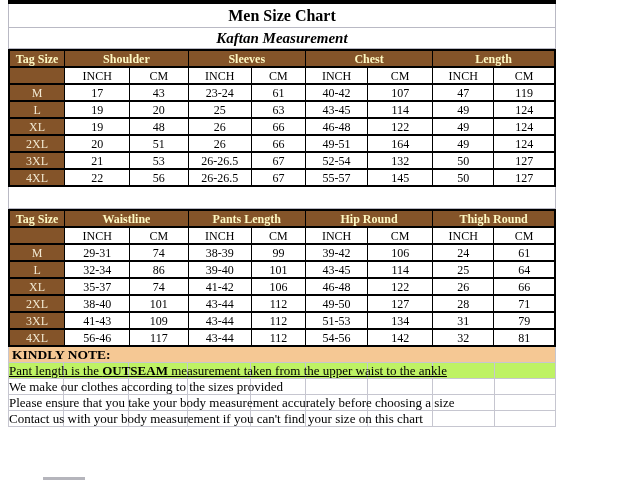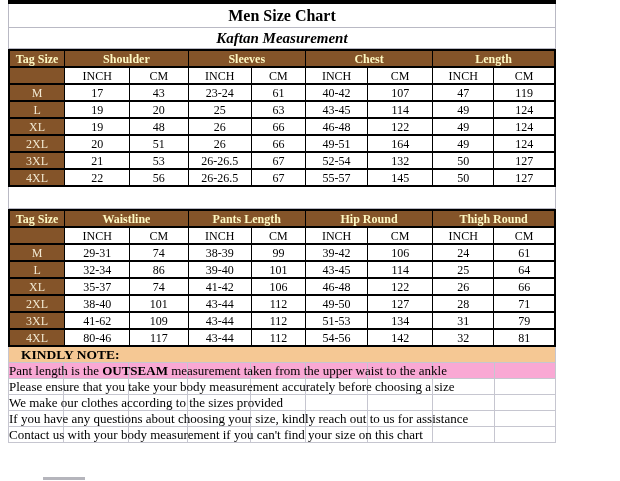--- a/index.html
+++ b/index.html
@@ -30,22 +30,22 @@
   .ghdr { background:#845429; color:#fef9c3; font-weight:bold; font-size:12.5px; }
   .tag  { background:#845429; color:#F2E9D2; font-weight:normal; font-size:12px; }
   table.size td { font-weight:normal; color:#000; background:#fff; }
 
   table.notes { width:100%; border-collapse:separate; border-spacing:0; table-layout:fixed; }
   table.notes td {
     box-sizing:content-box; height:15px; padding:0; font-size:13px; line-height:15px;
     border-right:1px solid #c6c6d0; border-bottom:1px solid #c6c6d0; background:#fff;
   }
   table.notes td:first-child { border-left:1px solid #c6c6d0; }
-  tr.kindly td { background:#F5C894; font-weight:bold; font-size:13.5px; padding-left:12px; }
-  tr.yellow td { background:#f9a8d4; }
+  tr.kindly td { background:#F5C894; font-weight:bold; font-size:13.5px; padding-left:3px; }
+  tr.yellow td { background:#bef264;text-decoration:underline; }
   td.note-text { white-space:nowrap; overflow:visible; text-align:left; padding-left:3px; }
   td.note-text b { font-weight:bold; }
 
   .smudge { position:absolute; left:43px; top:477px; width:42px; height:3px; background:#b5b5bc; }
 </style>
 </head>
 <body>
 
 <div class="sheet">
   <div class="content">
@@ -232,32 +232,32 @@
           <td>101</td>
           <td>43-44</td>
           <td>112</td>
           <td>49-50</td>
           <td>127</td>
           <td>28</td>
           <td>71</td>
         </tr>
         <tr>
           <th class="tag">3XL</th>
-          <td>41-62</td>
+          <td>41-43</td>
           <td>109</td>
           <td>43-44</td>
           <td>112</td>
           <td>51-53</td>
           <td>134</td>
           <td>31</td>
           <td>79</td>
         </tr>
         <tr>
           <th class="tag">4XL</th>
-          <td>80-46</td>
+          <td>56-46</td>
           <td>117</td>
           <td>43-44</td>
           <td>112</td>
           <td>54-56</td>
           <td>142</td>
           <td>32</td>
           <td>81</td>
         </tr>
       </tbody>
     </table>
@@ -283,43 +283,32 @@
         <td></td>
             <td></td>
         <td></td>
             <td></td>
         <td></td>
             <td></td>
         <td></td>
             <td></td>
       </tr>
       <tr>
+        <td class="note-text">We make our clothes according to the sizes provided</td>
+        <td></td>
+            <td></td>
+        <td></td>
+            <td></td>
+        <td></td>
+            <td></td>
+        <td></td>
+            <td></td>
+      </tr>
+      <tr>
         <td class="note-text">Please ensure that you take your body measurement accurately before choosing a size</td>
-        <td></td>
-            <td></td>
-        <td></td>
-            <td></td>
-        <td></td>
-            <td></td>
-        <td></td>
-            <td></td>
-      </tr>
-      <tr>
-        <td class="note-text">We make our clothes according to the sizes provided</td>
-        <td></td>
-            <td></td>
-        <td></td>
-            <td></td>
-        <td></td>
-            <td></td>
-        <td></td>
-            <td></td>
-      </tr>
-      <tr>
-        <td class="note-text">If you have any questions about choosing your size, kindly reach out to us for assistance</td>
         <td></td>
             <td></td>
         <td></td>
             <td></td>
         <td></td>
             <td></td>
         <td></td>
             <td></td>
       </tr>
       <tr>

